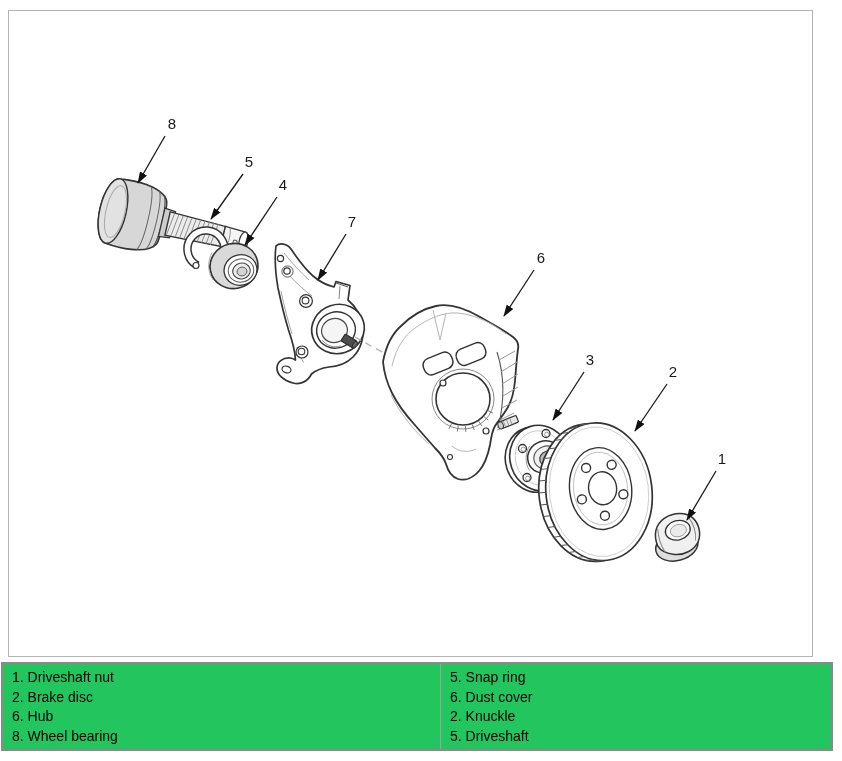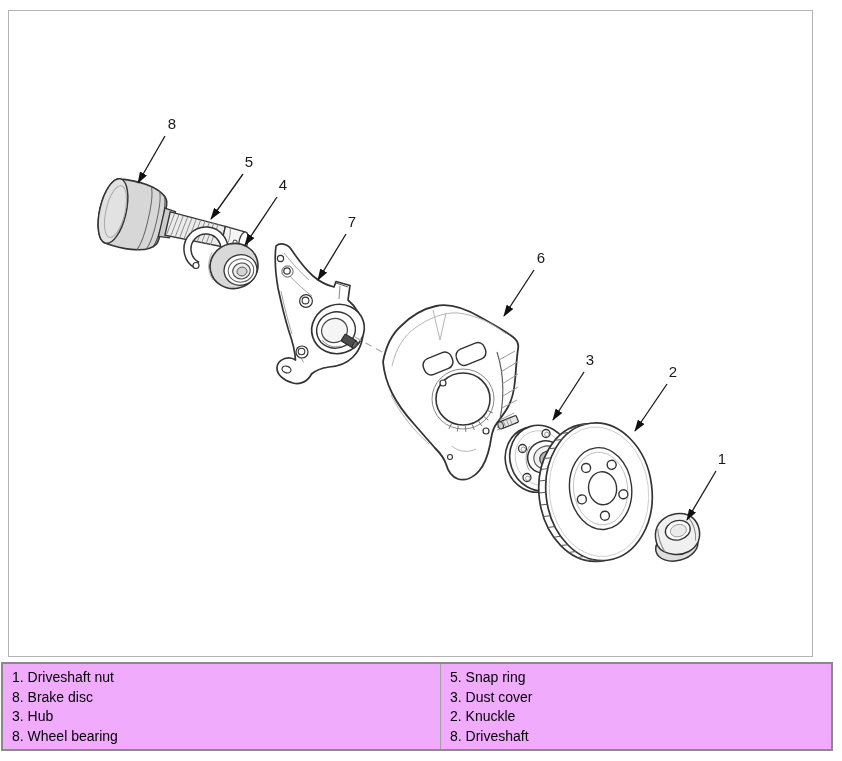--- a/index.html
+++ b/index.html
@@ -13,21 +13,21 @@
     border:1px solid var(--frame_border,#b3b3b3);
     box-sizing:border-box;background:#fff;
   }
   svg.diagram{position:absolute;left:0;top:0;}
   .callout-text{font-size:15px;fill:#1a1a1a;}
   .leader{stroke:#1a1a1a;stroke-width:1.3;fill:none;}
   .legend-table{
     position:absolute;left:1px;top:662px;width:832px;height:87px;
     border:2px solid var(--table_border,#8a8a8a);
     border-collapse:collapse;box-sizing:border-box;table-layout:fixed;
-    font-size:14px;color:var(--text,#000);background:#f0abfc;
+    font-size:14px;color:var(--text,#000);background:#22c55e;
   }
   .legend-table td{vertical-align:top;padding:4px 8px 3px 9px;}
   .legend-table td.col-left{width:420px;}
   .legend-table td.col-right{border-left:1px solid var(--table_divider,#a0a0a0);}
   .legend-line{line-height:19.5px;white-space:nowrap;}
 </style>
 </head>
 <body>
 
 <div class="diagram-frame"></div>
@@ -285,25 +285,25 @@
     <line class="leader" x1="716" y1="471" x2="687" y2="520" marker-end="url(#ah)"></line>
     <text class="callout-text" x="722" y="464" text-anchor="middle">1</text>
   </g>
 </svg>
 
 <table class="legend-table">
   <tbody>
     <tr>
       <td class="col-left">
         <div class="legend-line">1. Driveshaft nut</div>
-        <div class="legend-line">8. Brake disc</div>
-        <div class="legend-line">3. Hub</div>
+        <div class="legend-line">2. Brake disc</div>
+        <div class="legend-line">6. Hub</div>
         <div class="legend-line">8. Wheel bearing</div>
       </td>
       <td class="col-right">
         <div class="legend-line">5. Snap ring</div>
-        <div class="legend-line">3. Dust cover</div>
+        <div class="legend-line">6. Dust cover</div>
         <div class="legend-line">2. Knuckle</div>
-        <div class="legend-line">8. Driveshaft</div>
+        <div class="legend-line">5. Driveshaft</div>
       </td>
     </tr>
   </tbody>
 </table>
 
 </body></html>

